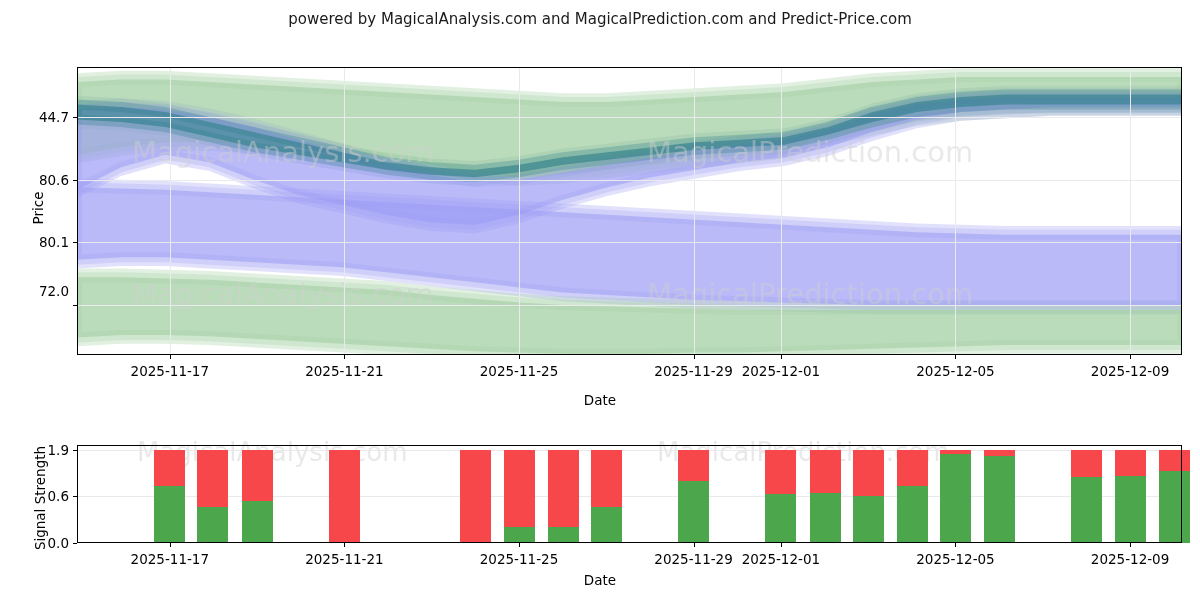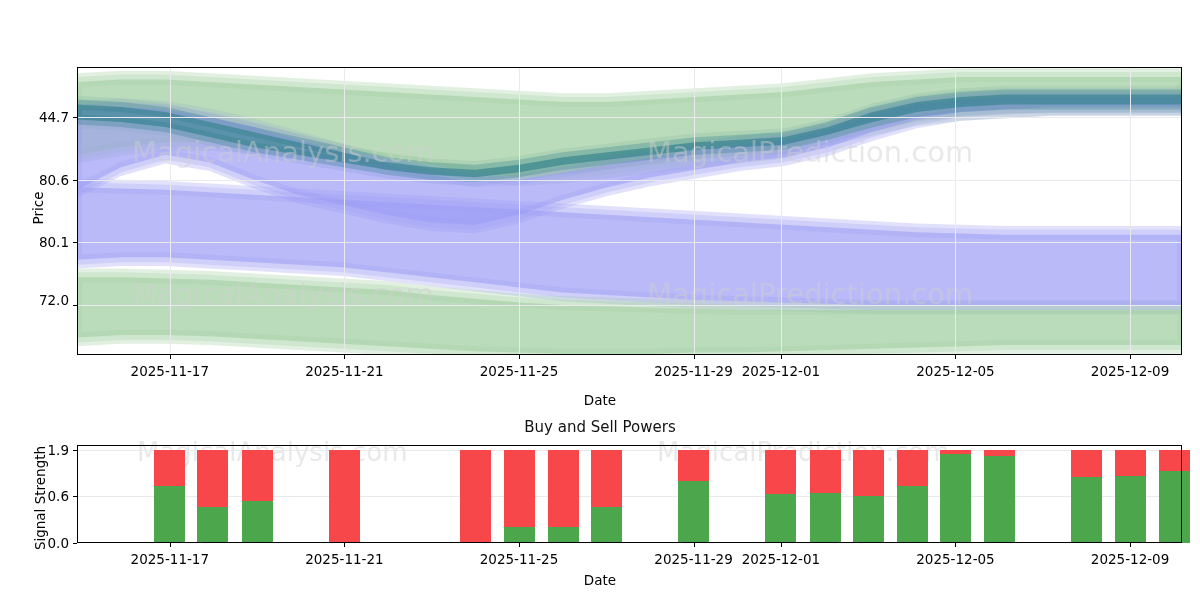--- a/index.html
+++ b/index.html
@@ -62,20 +62,21 @@
   .subtitle{
     position:absolute;width:100%;text-align:center;font-size:15px;color:#111;
   }
 </style>
 </head>
 <body>
 
 <div id="root">
 
   <div class="title-block">
+    <div class="title-line">powered by MagicalAnalysis.com and MagicalPrediction.com and Predict-Price.com</div>
   </div>
 
   <div class="plot" id="mainPlot" style="left:77px;top:67px;width:1105px;height:288px;">
 
     <svg class="bands" id="bandsSvg" viewBox="0 0 1105 288" preserveAspectRatio="none">
         <path d="M 0.00 6.26 L 44.20 3.76 L 88.40 3.76 L 132.60 6.26 L 176.80 8.77 L 221.00 11.27 L 265.20 13.77 L 309.40 16.28 L 353.60 18.78 L 397.80 21.29 L 442.00 23.79 L 486.20 26.30 L 530.40 26.30 L 574.60 23.79 L 618.80 21.29 L 663.00 18.78 L 707.20 16.28 L 751.40 11.27 L 795.60 6.26 L 839.80 3.76 L 884.00 1.25 L 928.20 1.25 L 972.40 1.25 L 1016.60 1.25 L 1060.80 1.25 L 1105.00 1.25 L 1105.00 48.83 L 1060.80 48.83 L 1016.60 48.83 L 972.40 48.83 L 928.20 51.34 L 884.00 53.84 L 839.80 58.85 L 795.60 68.87 L 751.40 78.89 L 707.20 91.41 L 663.00 96.42 L 618.80 101.43 L 574.60 106.43 L 530.40 111.44 L 486.20 116.45 L 442.00 118.96 L 397.80 113.95 L 353.60 106.43 L 309.40 98.92 L 265.20 93.91 L 221.00 88.90 L 176.80 86.40 L 132.60 83.90 L 88.40 83.90 L 44.20 88.90 L 0.00 96.42 Z" fill="#9ccc9c" fill-opacity="0.30" stroke="none" stroke-linejoin="round"></path>
         <path d="M 0.00 33.81 L 44.20 31.30 L 88.40 33.81 L 132.60 41.32 L 176.80 51.34 L 221.00 63.86 L 265.20 76.38 L 309.40 88.90 L 353.60 98.92 L 397.80 106.43 L 442.00 103.93 L 486.20 96.42 L 530.40 88.90 L 574.60 81.39 L 618.80 73.88 L 663.00 68.87 L 707.20 63.86 L 751.40 53.84 L 795.60 38.82 L 839.80 28.80 L 884.00 23.79 L 928.20 21.29 L 972.40 21.29 L 1016.60 21.29 L 1060.80 21.29 L 1105.00 21.29 L 1105.00 48.83 L 1060.80 48.83 L 1016.60 48.83 L 972.40 48.83 L 928.20 51.34 L 884.00 53.84 L 839.80 61.36 L 795.60 73.88 L 751.40 88.90 L 707.20 98.92 L 663.00 103.93 L 618.80 111.44 L 574.60 118.96 L 530.40 128.97 L 486.20 141.50 L 442.00 156.52 L 397.80 166.54 L 353.60 164.03 L 309.40 156.52 L 265.20 146.50 L 221.00 136.49 L 176.80 121.46 L 132.60 103.93 L 88.40 96.42 L 44.20 108.94 L 0.00 131.48 Z" fill="#9b9bf5" fill-opacity="0.30" stroke="none" stroke-linejoin="round"></path>
         <path d="M 0.00 28.80 L 44.20 31.30 L 88.40 36.31 L 132.60 46.33 L 176.80 56.35 L 221.00 66.37 L 265.20 76.38 L 309.40 86.40 L 353.60 91.41 L 397.80 93.91 L 442.00 88.90 L 486.20 81.39 L 530.40 76.38 L 574.60 71.37 L 618.80 66.37 L 663.00 63.86 L 707.20 61.36 L 751.40 51.34 L 795.60 36.31 L 839.80 26.30 L 884.00 21.29 L 928.20 18.78 L 972.40 18.78 L 1016.60 18.78 L 1060.80 18.78 L 1105.00 18.78 L 1105.00 46.33 L 1060.80 46.33 L 1016.60 46.33 L 972.40 46.33 L 928.20 46.33 L 884.00 48.83 L 839.80 53.84 L 795.60 63.86 L 751.40 76.38 L 707.20 86.40 L 663.00 88.90 L 618.80 91.41 L 574.60 96.42 L 530.40 101.43 L 486.20 106.43 L 442.00 113.95 L 397.80 118.96 L 353.60 116.45 L 309.40 111.44 L 265.20 103.93 L 221.00 96.42 L 176.80 88.90 L 132.60 78.89 L 88.40 68.87 L 44.20 63.86 L 0.00 61.36 Z" fill="#2e7f8c" fill-opacity="0.18" stroke="none" stroke-linejoin="round"></path>
         <path d="M 0.00 111.44 L 44.20 112.70 L 88.40 113.95 L 132.60 116.45 L 176.80 118.96 L 221.00 121.46 L 265.20 123.97 L 309.40 126.47 L 353.60 128.97 L 397.80 131.48 L 442.00 133.98 L 486.20 136.49 L 530.40 138.99 L 574.60 141.50 L 618.80 144.00 L 663.00 146.50 L 707.20 149.01 L 751.40 151.51 L 795.60 154.02 L 839.80 156.52 L 884.00 157.77 L 928.20 159.03 L 972.40 159.03 L 1016.60 159.03 L 1060.80 159.03 L 1105.00 159.03 L 1105.00 246.68 L 1060.80 246.68 L 1016.60 246.68 L 972.40 246.68 L 928.20 246.68 L 884.00 246.68 L 839.80 246.68 L 795.60 246.68 L 751.40 245.43 L 707.20 244.17 L 663.00 242.92 L 618.80 241.67 L 574.60 239.17 L 530.40 236.66 L 486.20 234.16 L 442.00 229.15 L 397.80 224.14 L 353.60 219.13 L 309.40 214.12 L 265.20 209.11 L 221.00 206.61 L 176.80 204.10 L 132.60 201.60 L 88.40 199.10 L 44.20 199.10 L 0.00 201.60 Z" fill="#9b9bf5" fill-opacity="0.30" stroke="none" stroke-linejoin="round"></path>
         <path d="M 0.00 201.60 L 44.20 201.60 L 88.40 202.85 L 132.60 204.10 L 176.80 206.61 L 221.00 209.11 L 265.20 211.62 L 309.40 214.12 L 353.60 219.13 L 397.80 222.89 L 442.00 226.64 L 486.20 229.15 L 530.40 230.40 L 574.60 231.65 L 618.80 232.90 L 663.00 234.16 L 707.20 234.16 L 751.40 234.16 L 795.60 234.16 L 839.80 234.16 L 884.00 234.16 L 928.20 234.16 L 972.40 234.16 L 1016.60 234.16 L 1060.80 234.16 L 1105.00 234.16 L 1105.00 286.75 L 1060.80 286.75 L 1016.60 286.75 L 972.40 286.75 L 928.20 286.75 L 884.00 288.00 L 839.80 289.25 L 795.60 290.50 L 751.40 291.76 L 707.20 293.01 L 663.00 294.26 L 618.80 294.26 L 574.60 295.51 L 530.40 295.51 L 486.20 295.51 L 442.00 294.26 L 397.80 293.01 L 353.60 290.50 L 309.40 288.00 L 265.20 285.50 L 221.00 282.99 L 176.80 280.49 L 132.60 277.98 L 88.40 276.73 L 44.20 276.73 L 0.00 279.23 Z" fill="#9ccc9c" fill-opacity="0.30" stroke="none" stroke-linejoin="round"></path>
@@ -113,39 +114,38 @@
         <div class="tick x" style="left: 267.41px;"></div>
         <div class="tick x" style="left: 442px;"></div>
         <div class="tick x" style="left: 616.59px;"></div>
         <div class="tick x" style="left: 703.885px;"></div>
         <div class="tick x" style="left: 878.475px;"></div>
         <div class="tick x" style="left: 1053.07px;"></div>
       </div>
     <div class="frame"></div>
   </div>
   <div id="mainYLabels">
-      <div class="ylabeltxt" style="top: 300px; right: 1131px;">72.0</div>
+      <div class="ylabeltxt" style="top: 291px; right: 1131px;">72.0</div>
       <div class="ylabeltxt" style="top: 242.304px; right: 1131px;">80.1</div>
       <div class="ylabeltxt" style="top: 179.696px; right: 1131px;">80.6</div>
       <div class="ylabeltxt" style="top: 117.087px; right: 1131px;">44.7</div>
     </div>
   <div id="mainXLabels">
       <div class="xlabeltxt" style="left: 169.82px; top: 363px;">2025-11-17</div>
       <div class="xlabeltxt" style="left: 344.41px; top: 363px;">2025-11-21</div>
       <div class="xlabeltxt" style="left: 519px; top: 363px;">2025-11-25</div>
       <div class="xlabeltxt" style="left: 693.59px; top: 363px;">2025-11-29</div>
       <div class="xlabeltxt" style="left: 780.885px; top: 363px;">2025-12-01</div>
       <div class="xlabeltxt" style="left: 955.475px; top: 363px;">2025-12-05</div>
       <div class="xlabeltxt" style="left: 1130.07px; top: 363px;">2025-12-09</div>
     </div>
 
   <div class="axis-name-y" style="left:-22px;top:200px;transform:rotate(-90deg);width:120px;text-align:center;">Price</div>
   <div class="axis-name-x" style="left:0;top:392px;">Date</div>
 
-  <div class="subtitle" style="left:0;top:418px;">Buy and Sell Powers</div>
 
   <div class="plot" id="barPlot" style="left:77px;top:445px;width:1105px;height:98px;">
 
     <div class="wm2" style="left:60px;top:-8px;">MagicalAnalysis.com</div>
     <div class="wm2" style="left:580px;top:-8px;">MagicalPrediction.com</div>
 
     <div id="barGrid">
         <div class="gridline h" style="top: 51.3333px;"></div>
         <div class="gridline h" style="top: 4.66667px;"></div>
       </div>

